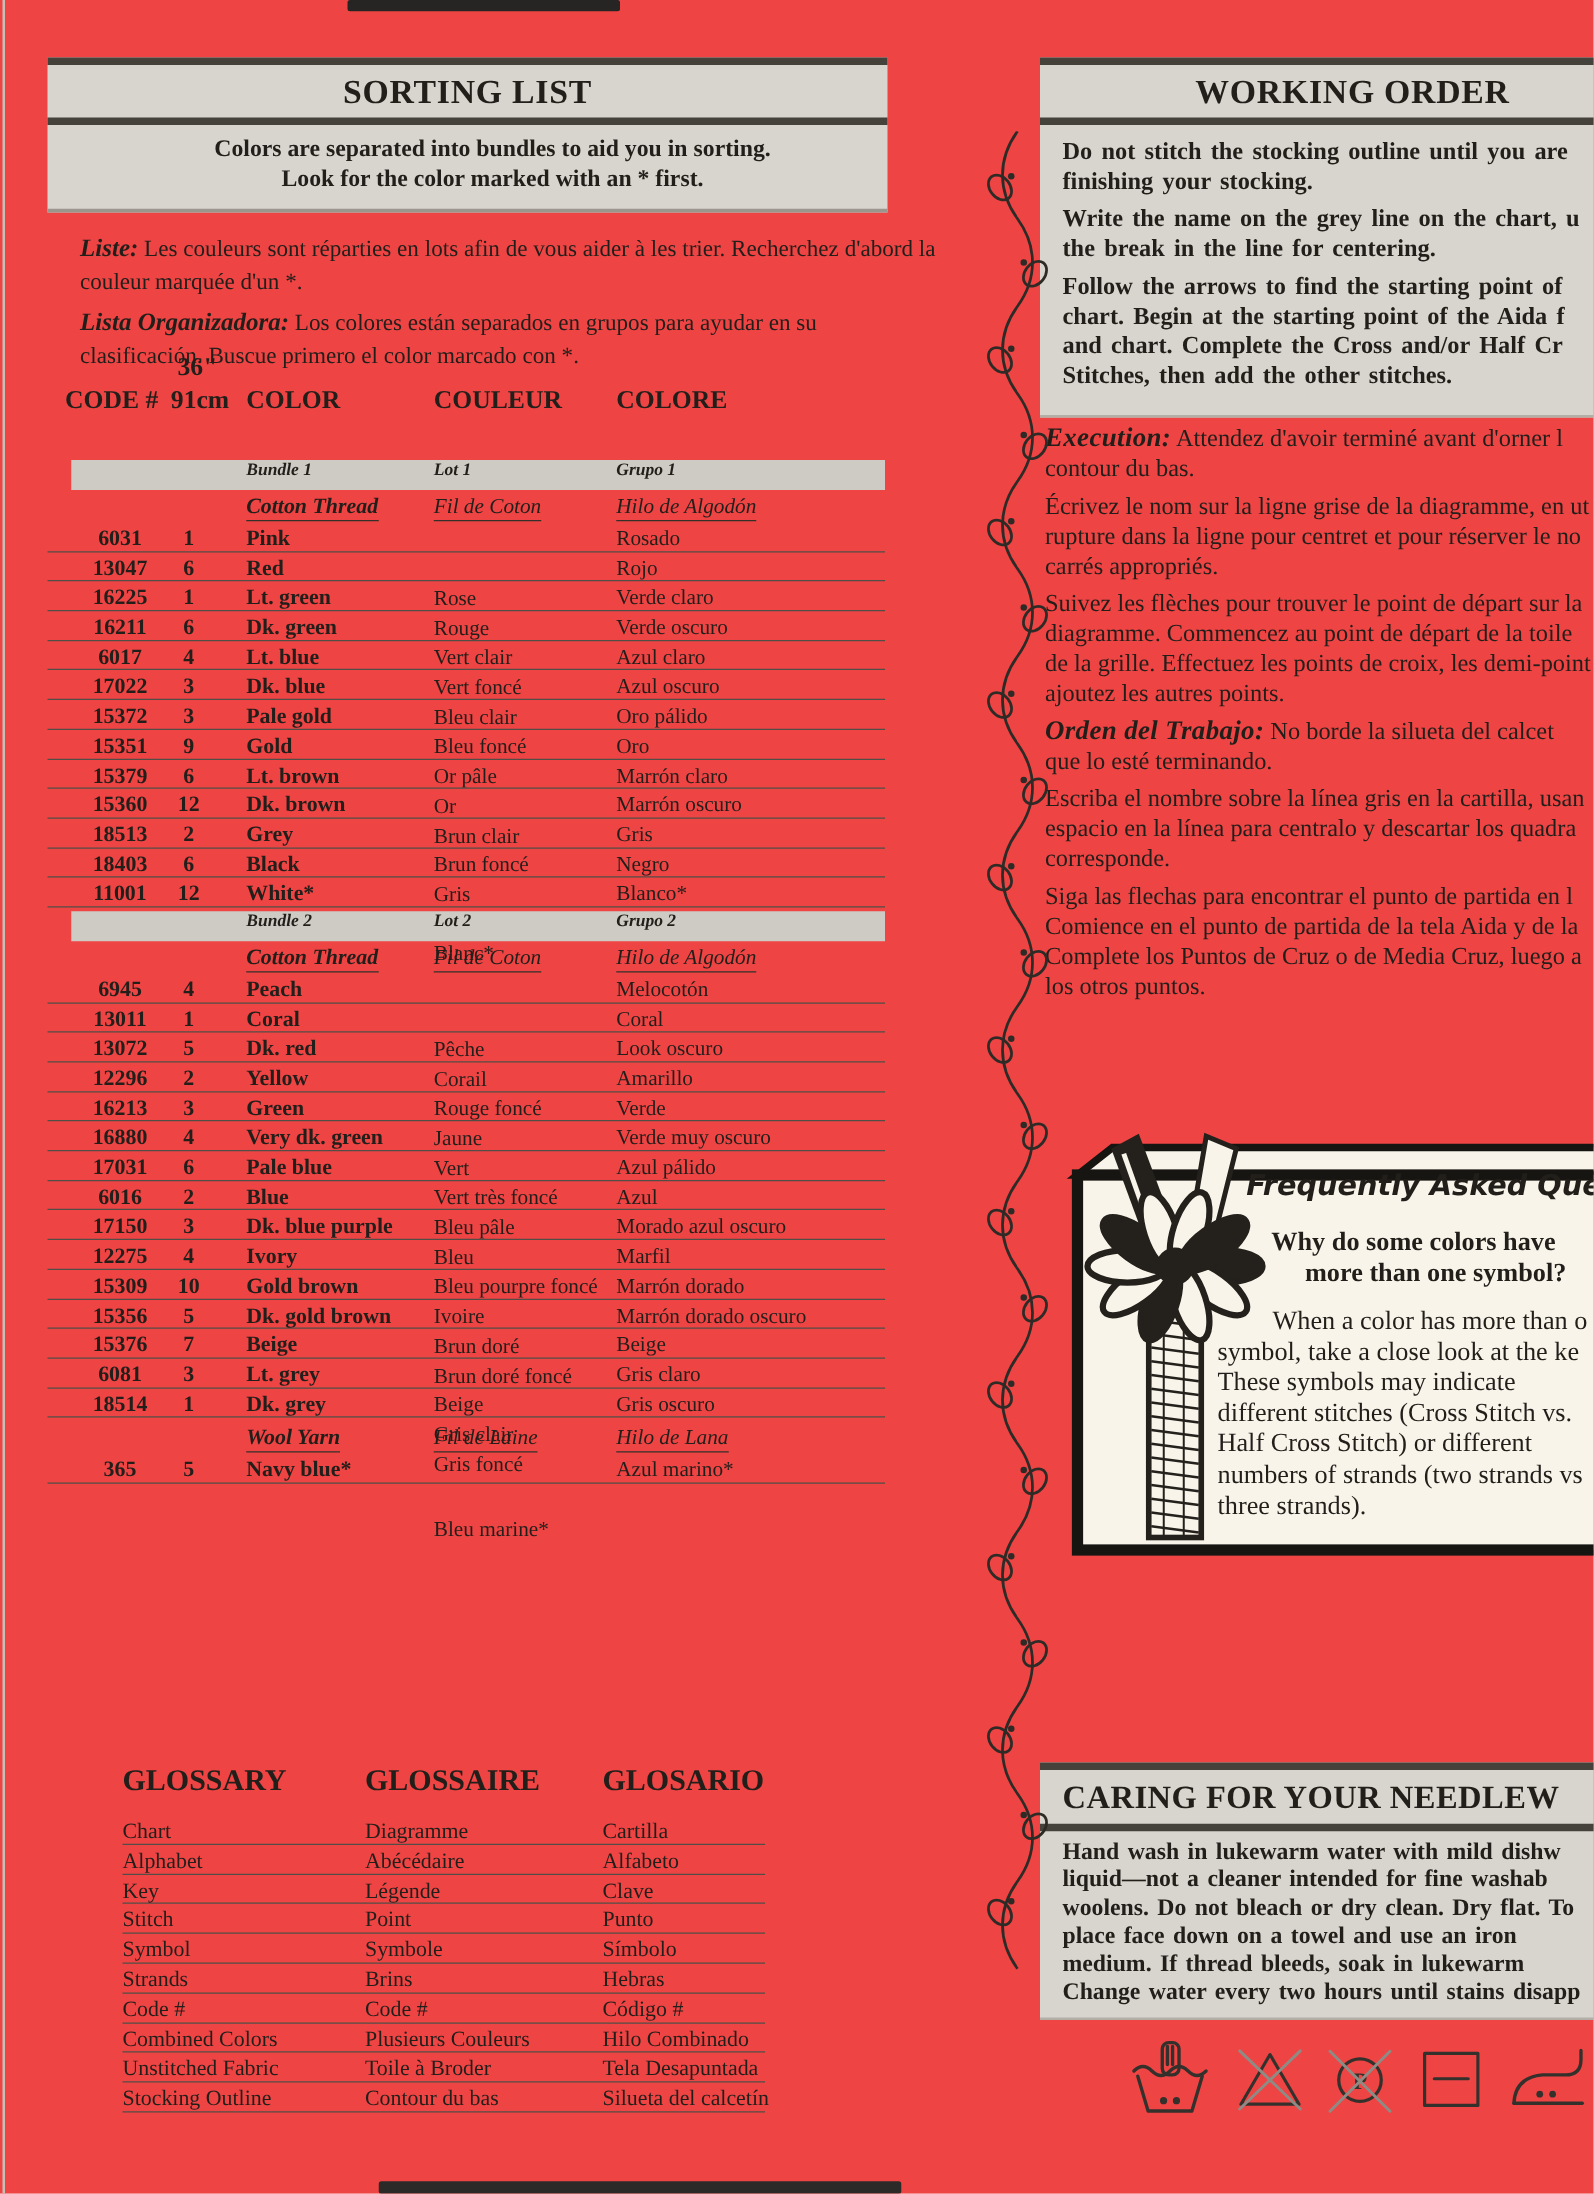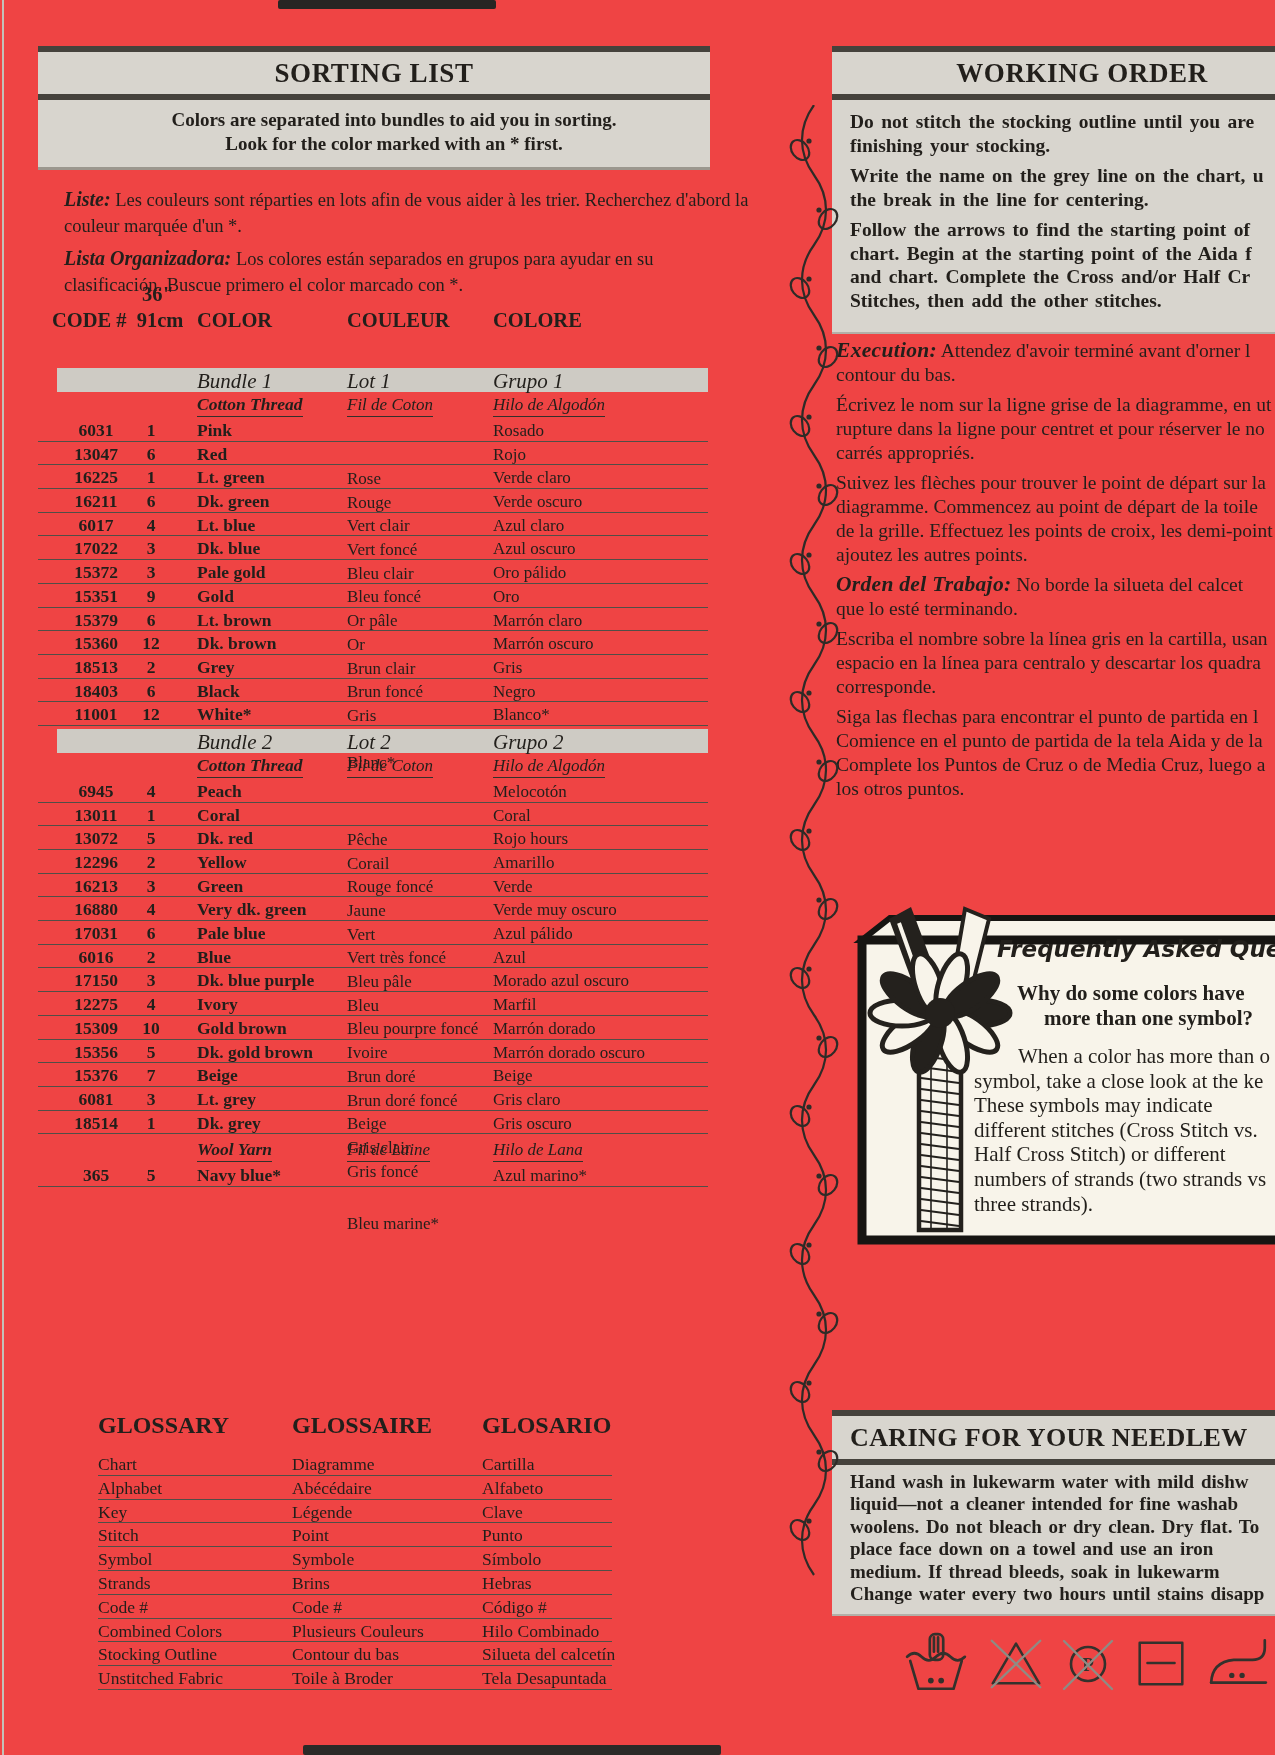--- a/index.html
+++ b/index.html
@@ -40,21 +40,21 @@
   .data-row{height:23.7px;border-bottom:1.4px solid #514e47;}
   .band-row{height:24px;}
   .band-bg{position:absolute;left:19px;right:0;top:0;bottom:0;background:#cecbc4;}
   .sub-row{height:26px;}
   .mt{margin-top:3px;}
   .c-code{left:12px;width:92px;text-align:center;font-weight:bold;font-size:17.5px;top:2px;}
   .c-qty{left:92px;width:42px;text-align:center;font-weight:bold;font-size:17.5px;top:2px;}
   .c-color{left:159px;font-weight:bold;font-size:17.5px;top:2px;}
   .c-couleur{left:309px;font-size:17px;top:3px;margin-top:48px;}
   .c-colore{left:455px;font-size:17px;top:3px;}
-  .b-cell{font-weight:normal;font-style:italic;font-size:21px;top:1px;}
+  .b-cell{font-weight:bold;font-style:italic;font-size:14px;top:1px;}
   .s-color{left:159px;font-weight:bold;font-style:italic;font-size:17.5px;top:2px;border-bottom:1.7px solid #33302b;padding-bottom:1px;}
   .s-other{font-style:italic;font-size:17px;top:3px;border-bottom:1.5px solid #33302b;padding-bottom:1px;}
   .pos-color{left:159px;} .pos-couleur{left:309px;} .pos-colore{left:455px;}
   
   #glossary{position:absolute;left:98px;top:1412px;width:514px;}
   .ghead{position:relative;height:40px;font-weight:bold;font-size:24px;}
   .ghead span{position:absolute;white-space:nowrap;}
   .g1{left:0;} .g2{left:194px;} .g3{left:384px;}
   .grow{position:relative;height:23.8px;border-bottom:1.4px solid #514e47;box-sizing:border-box;font-size:17.5px;}
   .grow span{position:absolute;top:2px;white-space:nowrap;}
@@ -244,21 +244,21 @@
         <span class="c-qty">1</span>
         <span class="c-color">Coral</span>
         <span class="c-couleur">Corail</span>
         <span class="c-colore">Coral</span>
       </div>
       <div class="trow data-row">
         <span class="c-code">13072</span>
         <span class="c-qty">5</span>
         <span class="c-color">Dk. red</span>
         <span class="c-couleur">Rouge foncé</span>
-        <span class="c-colore">Rojo hours</span>
+        <span class="c-colore">Look oscuro</span>
       </div>
       <div class="trow data-row">
         <span class="c-code">12296</span>
         <span class="c-qty">2</span>
         <span class="c-color">Yellow</span>
         <span class="c-couleur">Jaune</span>
         <span class="c-colore">Amarillo</span>
       </div>
       <div class="trow data-row">
         <span class="c-code">16213</span>
@@ -392,28 +392,28 @@
           <span class="g1">Code #</span>
           <span class="g2">Code #</span>
           <span class="g3">Código #</span>
         </div>
         <div class="grow">
           <span class="g1">Combined Colors</span>
           <span class="g2">Plusieurs Couleurs</span>
           <span class="g3">Hilo Combinado</span>
         </div>
         <div class="grow">
+          <span class="g1">Unstitched Fabric</span>
+          <span class="g2">Toile à Broder</span>
+          <span class="g3">Tela Desapuntada</span>
+        </div>
+        <div class="grow">
           <span class="g1">Stocking Outline</span>
           <span class="g2">Contour du bas</span>
           <span class="g3">Silueta del calcetín</span>
-        </div>
-        <div class="grow">
-          <span class="g1">Unstitched Fabric</span>
-          <span class="g2">Toile à Broder</span>
-          <span class="g3">Tela Desapuntada</span>
         </div>
       </div>
   </div>
 
   <div class="hbox" style="left:832px;top:46px;width:500px;border-bottom:2px solid #b3afa7;">
     <div class="rule"></div>
     <div class="wo-title">WORKING ORDER</div>
     <div class="rule"></div>
     <div class="wo-lines" id="wo-lines">
         <div class="para">

